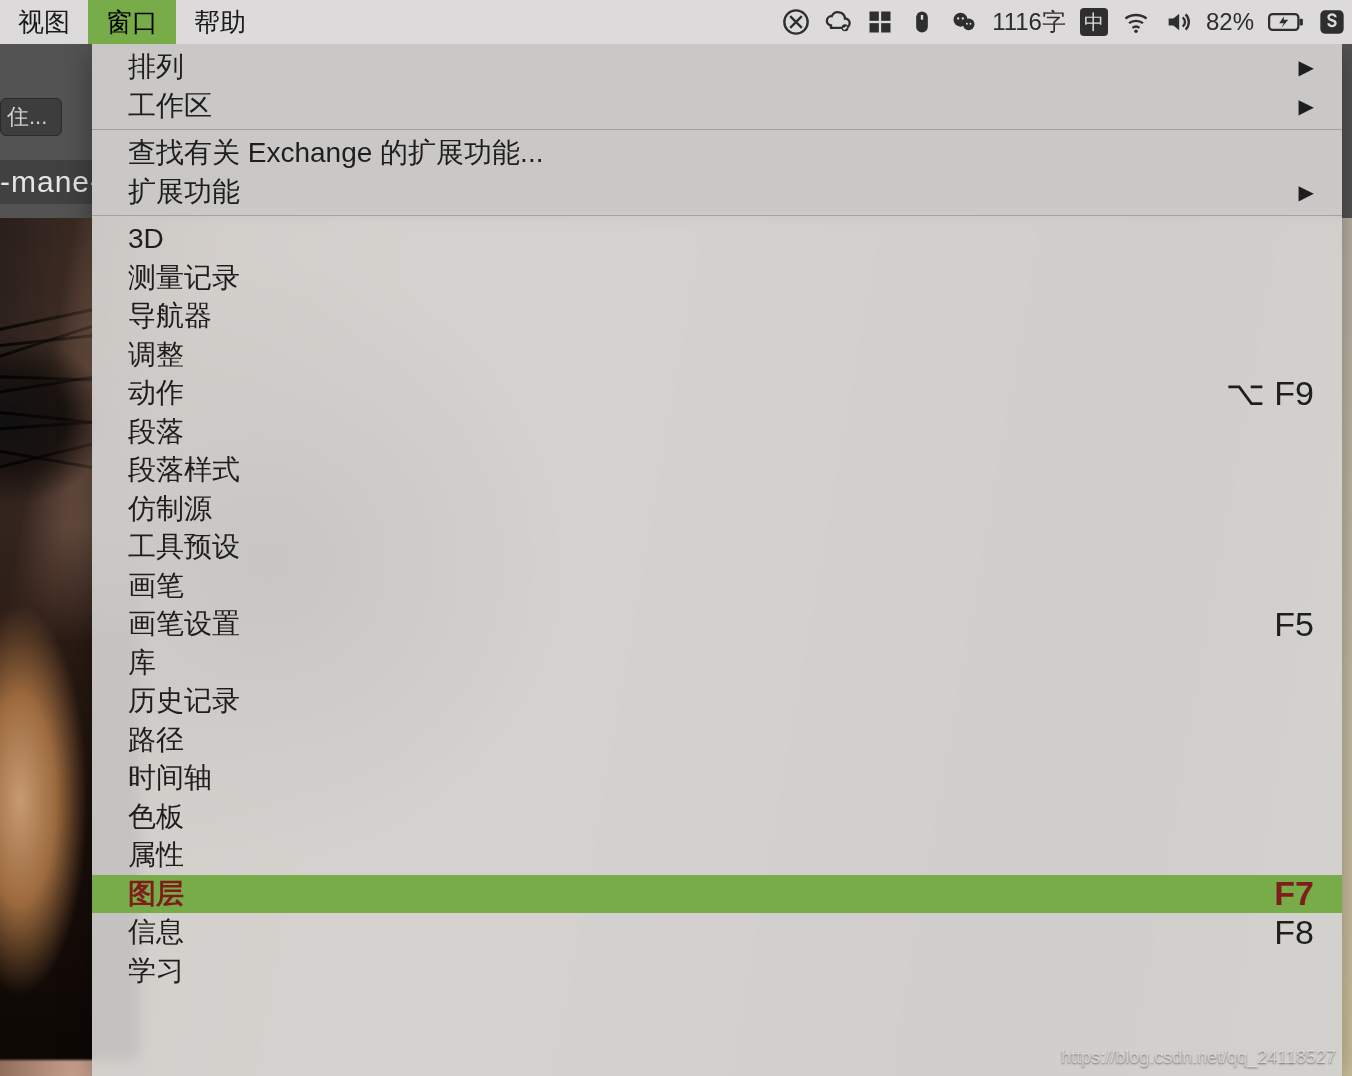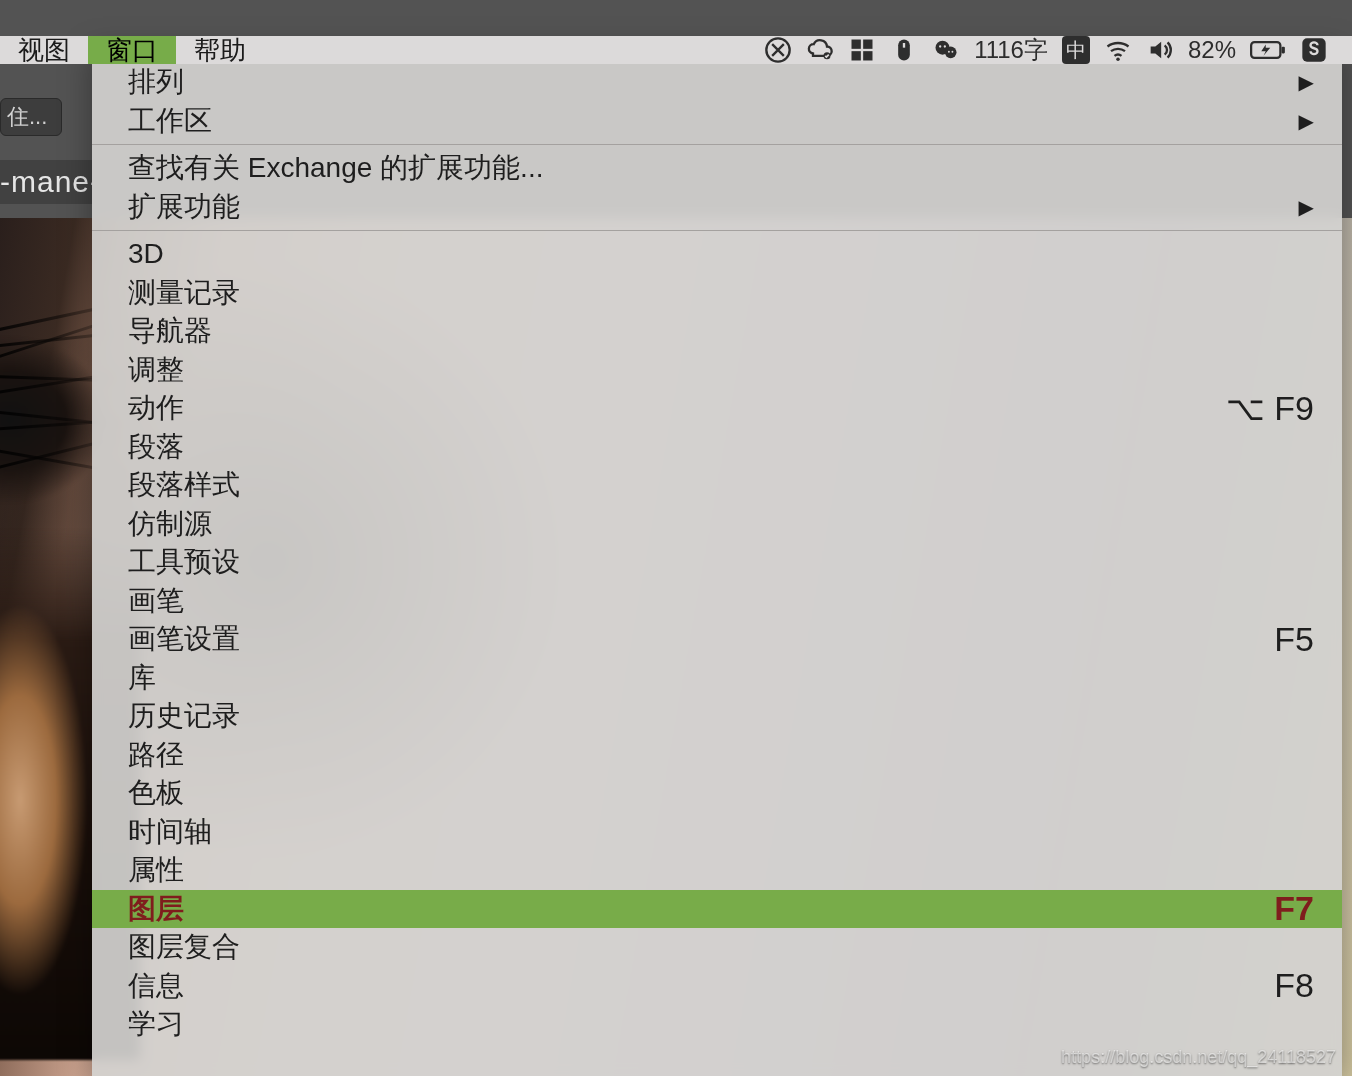--- a/index.html
+++ b/index.html
@@ -8,48 +8,47 @@
     width: 1352px;
     height: 1076px;
     font-family: -apple-system, "Helvetica Neue", "PingFang SC", "Microsoft YaHei", sans-serif;
     overflow: hidden;
     background: #535353;
   }
   
   .menubar {
     position: absolute;
     top: 0; left: 0; right: 0;
-    height: 28px;
+    height: 44px;
     background: #dcdada;
     display: flex;
     align-items: stretch;
     color: #1b1b1b;
     font-size: 26px;
     z-index: 20;
-    margin-top: 36px;
   }
   .menubar-left {
     display: flex;
     align-items: stretch;
   }
   .menubar-item {
     display: flex;
     align-items: center;
     padding: 0 18px;
   }
   .menubar-item.active {
     background: #77ac49;
     color: #000000;
   }
   .menubar-spacer { flex: 1; }
   .menubar-right {
     display: flex;
     align-items: center;
     gap: 14px;
-    padding-right: 24px;
+    padding-right: 6px;
     font-size: 24px;
   }
   .menubar-right .icon, .menubar-right .txt {
     display: inline-flex;
     align-items: center;
     color: #2d2d2d;
   }
   
   .toolbar {
     position: absolute;
@@ -133,21 +132,21 @@
     right: 10px;
     bottom: 0;
     background: rgba(212,210,208,0.92);
     backdrop-filter: blur(6px);
     box-shadow: 0 8px 30px rgba(0,0,0,.35);
     z-index: 10;
     font-size: 28px;
     color: #1e1e1e;
     display: flex;
     flex-direction: column;
-    padding-top: 19px;
+    padding-top: 4px;
   }
   .menu-item {
     display: flex;
     align-items: center;
     height: 38.5px;
     padding-left: 36px;
     padding-right: 28px;
   }
   .menu-item.sel {
     background: #78ac49;
@@ -333,36 +332,33 @@
     <div class="menu-item">
       <span class="label">库</span>
     </div>
     <div class="menu-item">
       <span class="label">历史记录</span>
     </div>
     <div class="menu-item">
       <span class="label">路径</span>
     </div>
     <div class="menu-item">
+      <span class="label">时间轴</span>
+    </div>
+    <div class="menu-item">
       <span class="label">色板</span>
-    </div>
-    <div class="menu-item">
-      <span class="label">时间轴</span>
     </div>
     <div class="menu-item">
       <span class="label">属性</span>
     </div>
     <div class="menu-item sel">
       <span class="label">图层</span>
       <span class="shortcut">F7</span>
     </div>
     <div class="menu-item">
-      <span class="label">图层复合</span>
-    </div>
-    <div class="menu-item">
       <span class="label">信息</span>
       <span class="shortcut">F8</span>
     </div>
     <div class="menu-item">
       <span class="label">学习</span>
     </div>
   </div>
 
 <div class="watermark">https://blog.csdn.net/qq_24118527</div>
 

